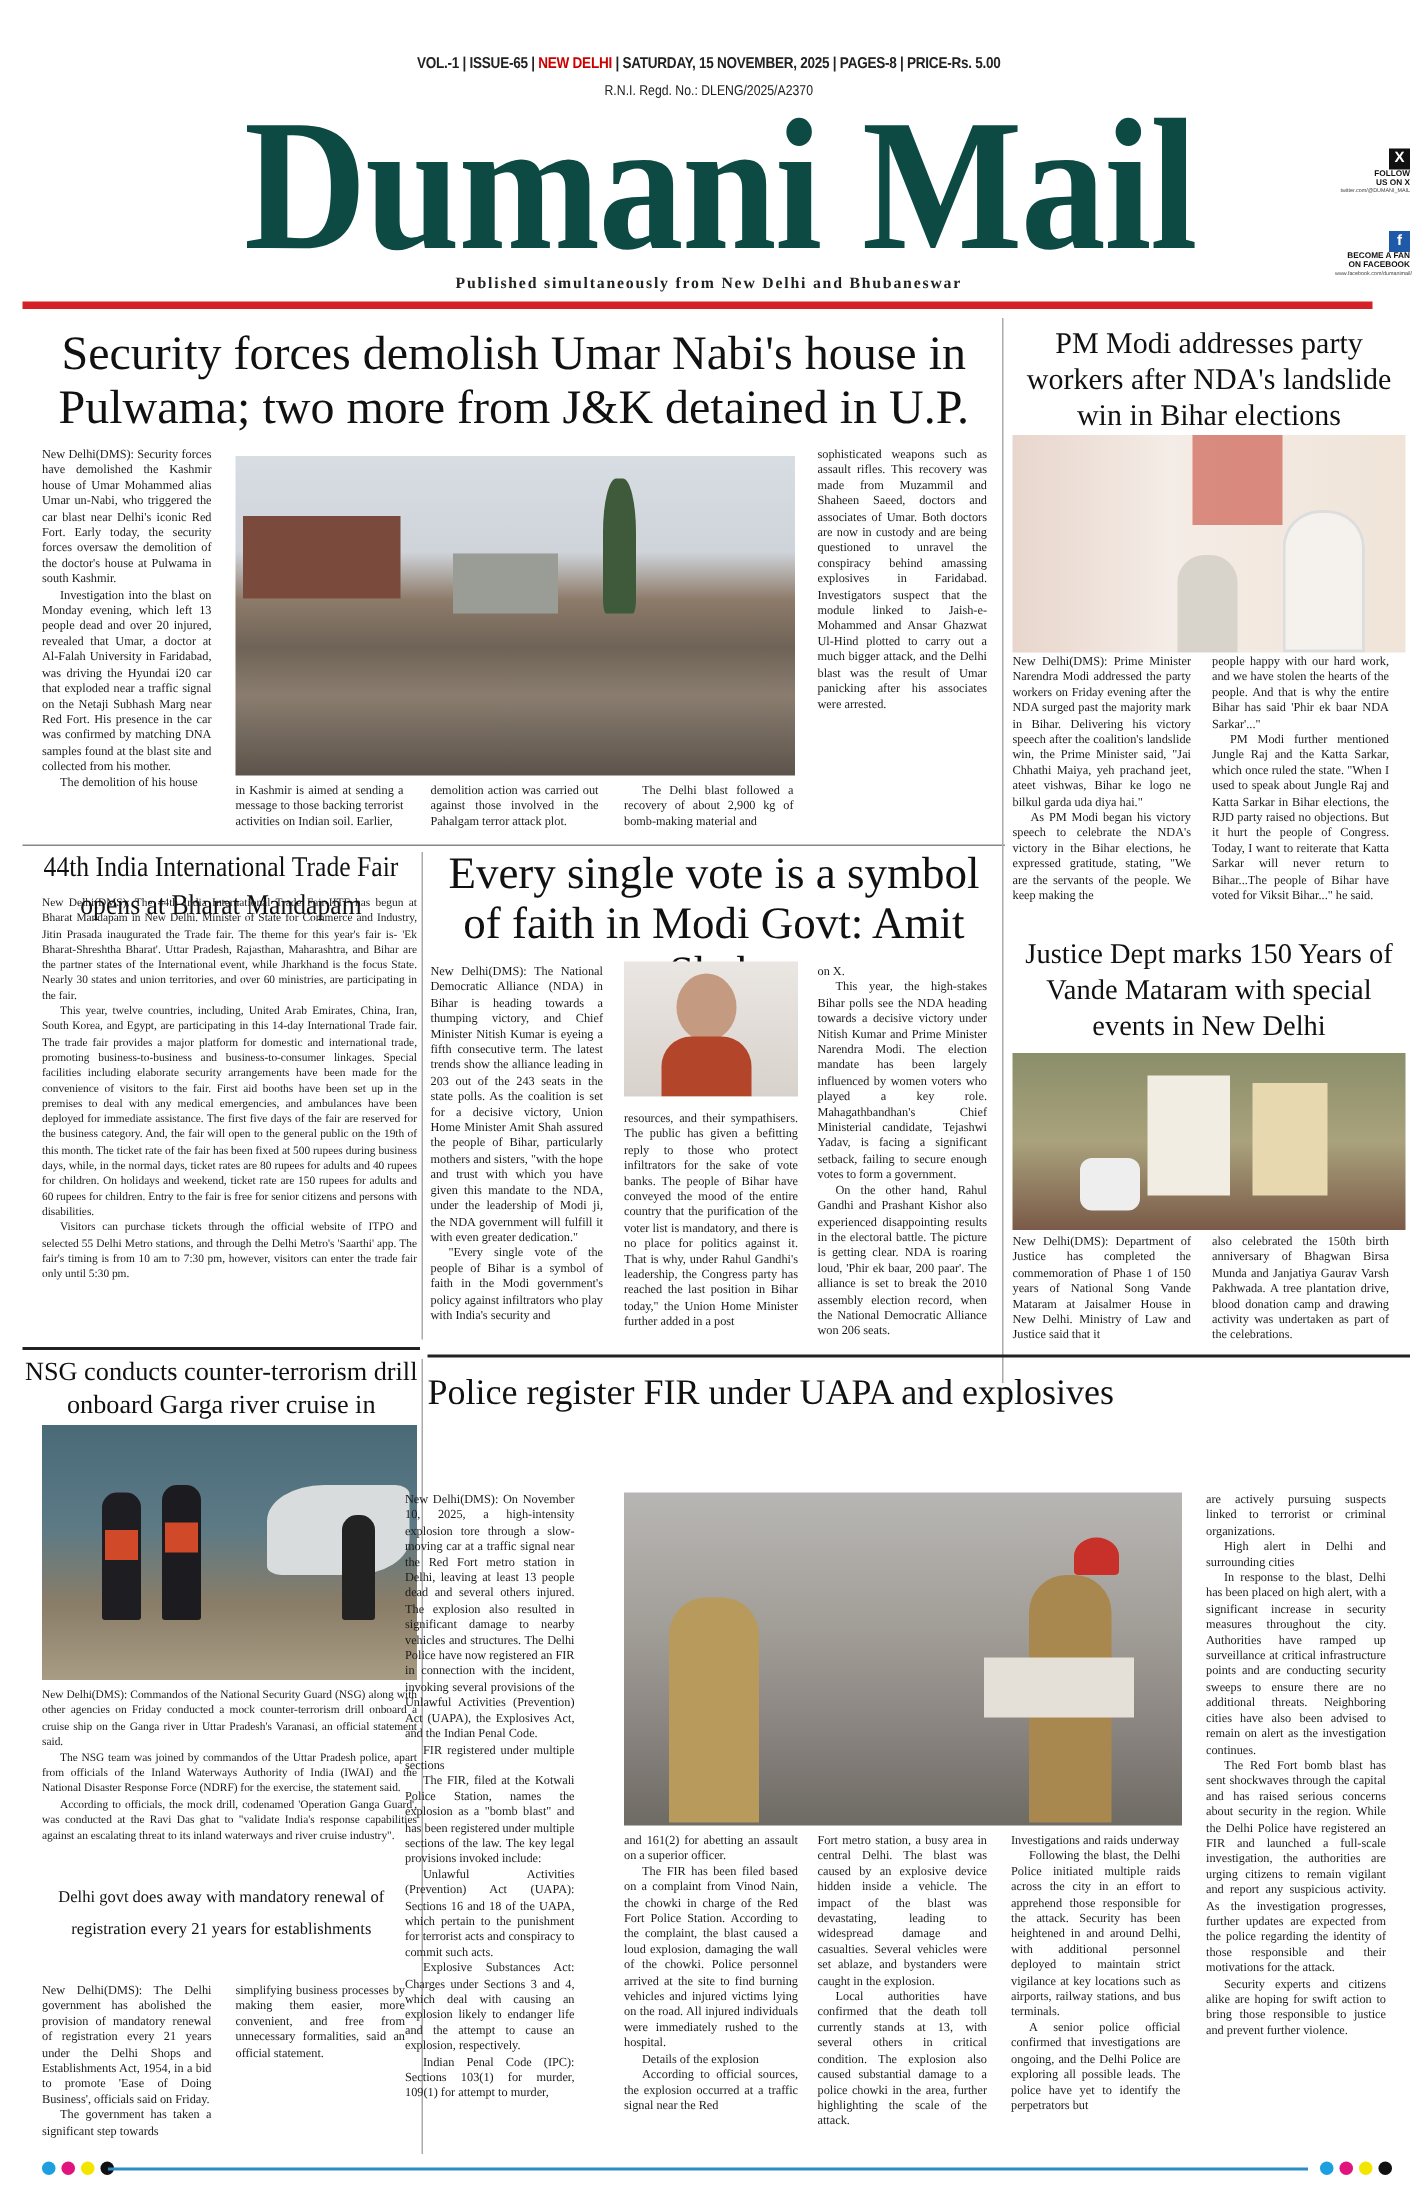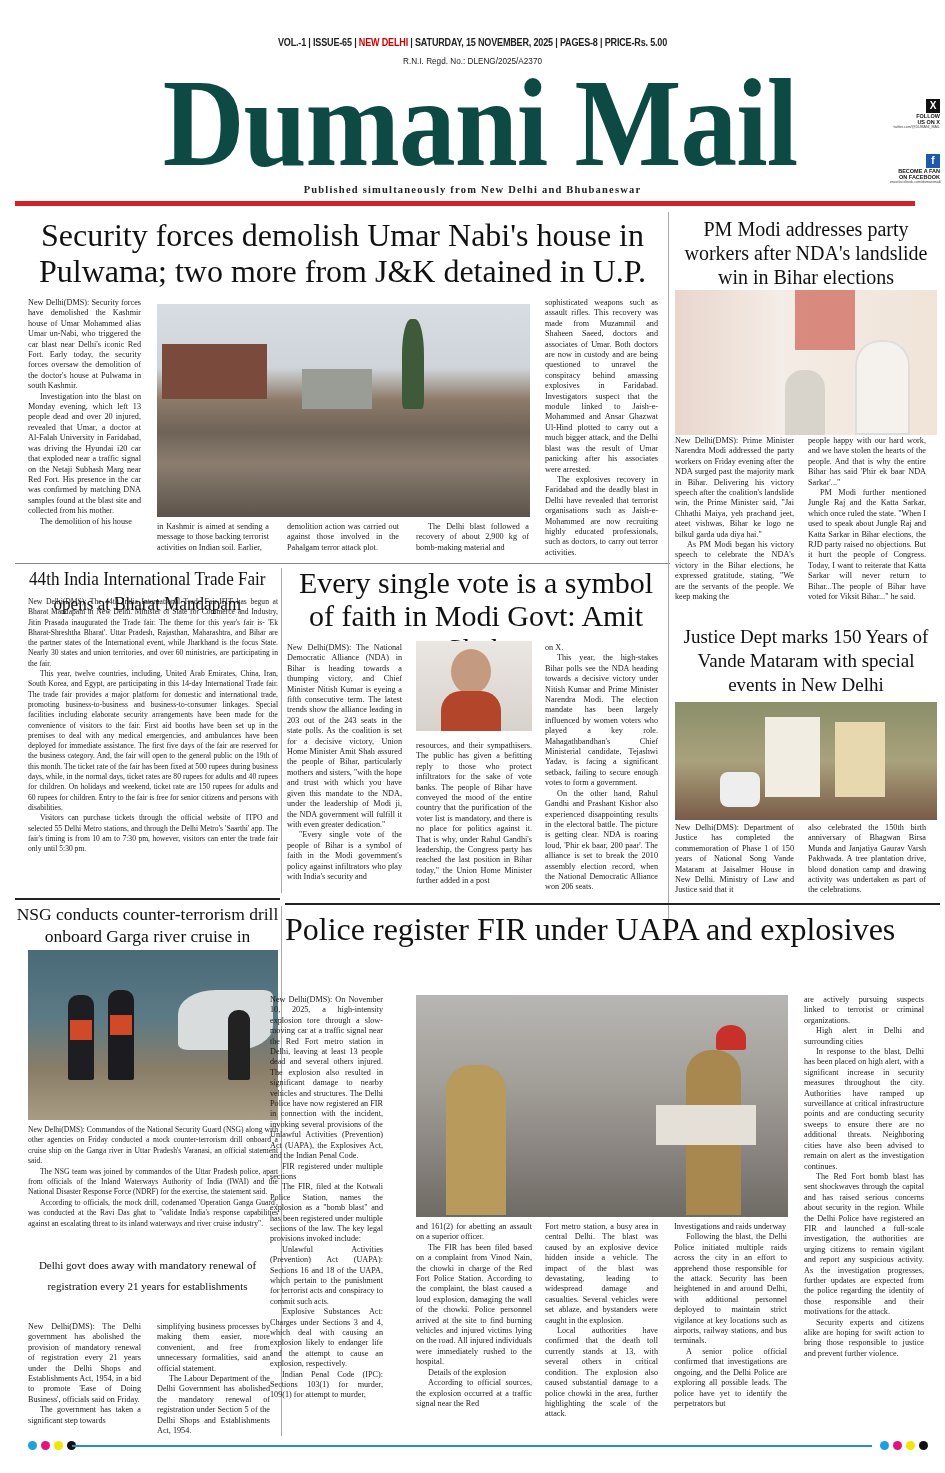--- a/index.html
+++ b/index.html
@@ -66,21 +66,20 @@
   <div style="position:absolute;left:145px;top:65px;width:70px;height:40px;background:#9a9c96"></div>
   <div style="position:absolute;left:245px;top:15px;width:22px;height:90px;background:#3f5a3a;border-radius:40% 40% 10% 10%"></div>
 </div>
 <div class="col body" style="left:157px;top:522px;width:112px">in Kashmir is aimed at sending a message to those backing terrorist activities on Indian soil. Earlier,</div>
 <div class="col body" style="left:287px;top:522px;width:112px">demolition action was carried out against those involved in the Pahalgam terror attack plot.</div>
 <div class="col body" style="left:416px;top:522px;width:113px">
     <p style="text-indent:12px">The Delhi blast followed a recovery of about 2,900 kg of bomb-making material and</p>
   </div>
 <div class="col body" style="left:545px;top:298px;width:113px">
   <p>sophisticated weapons such as assault rifles. This recovery was made from Muzammil and Shaheen Saeed, doctors and associates of Umar. Both doctors are now in custody and are being questioned to unravel the conspiracy behind amassing explosives in Faridabad. Investigators suspect that the module linked to Jaish-e-Mohammed and Ansar Ghazwat Ul-Hind plotted to carry out a much bigger attack, and the Delhi blast was the result of Umar panicking after his associates were arrested.</p>
-  <p>The explosives recovery in Faridabad and the deadly blast in Delhi have revealed that terrorist organisations such as Jaish-e-Mohammed are now recruiting highly educated professionals, such as doctors, to carry out terror activities.</p>
 </div>
 <div class="rule" style="left:15px;top:563px;width:655px;height:1px;background:#888"></div>
 <div class="vrule" style="left:668px;top:212px;height:710px"></div>
 
 <div class="abs headline" style="left:672px;top:217px;width:268px;font-size:20px;line-height:24px">PM Modi addresses party workers after NDA's landslide win in Bihar elections</div>
 <div class="photo" style="left:675px;top:290px;width:262px;height:145px;background:linear-gradient(90deg,#e8d6cc 0%,#f4ece6 40%,#f0e4d8 100%)">
   <div style="position:absolute;left:120px;top:0;width:60px;height:60px;background:#c84a3a;opacity:.6"></div>
   <div style="position:absolute;left:180px;top:50px;width:55px;height:95px;background:#f5f2ee;border-radius:25px 25px 0 0;box-shadow:inset 0 0 0 2px #ddd"></div>
   <div style="position:absolute;left:110px;top:80px;width:40px;height:65px;background:#d8d4cc;border-radius:18px 18px 0 0"></div>
 </div>
@@ -146,25 +145,24 @@
   <p>According to officials, the mock drill, codenamed 'Operation Ganga Guard', was conducted at the Ravi Das ghat to "validate India's response capabilities against an escalating threat to its inland waterways and river cruise industry".</p>
 </div>
 
 <div class="abs headline" style="left:15px;top:1255px;width:265px;font-size:11px;line-height:21px">Delhi govt does away with mandatory renewal of registration every 21 years for establishments</div>
 <div class="col body" style="left:28px;top:1322px;width:113px">
   <p>New Delhi(DMS): The Delhi government has abolished the provision of mandatory renewal of registration every 21 years under the Delhi Shops and Establishments Act, 1954, in a bid to promote 'Ease of Doing Business', officials said on Friday.</p>
   <p>The government has taken a significant step towards</p>
 </div>
 <div class="col body" style="left:157px;top:1322px;width:113px">
   <p style="text-indent:0">simplifying business processes by making them easier, more convenient, and free from unnecessary formalities, said an official statement.</p>
-  <p>The Labour Department of the Delhi Government has abolished the mandatory renewal of registration under Section 5 of the Delhi Shops and Establishments Act, 1954.</p>
 </div>
 <div class="vrule" style="left:281px;top:906px;height:530px"></div>
 
-<div class="abs headline" style="left:285px;top:907px;width:655px;font-size:32px;line-height:44px;text-align:left">
+<div class="abs headline" style="left:285px;top:907px;width:655px;font-size:24px;line-height:44px;text-align:left">
   <div>Police register FIR under UAPA and explosives</div>
 </div>
 <div class="col body" style="left:270px;top:995px;width:113px">
   <p>New Delhi(DMS): On November 10, 2025, a high-intensity explosion tore through a slow-moving car at a traffic signal near the Red Fort metro station in Delhi, leaving at least 13 people dead and several others injured. The explosion also resulted in significant damage to nearby vehicles and structures. The Delhi Police have now registered an FIR in connection with the incident, invoking several provisions of the Unlawful Activities (Prevention) Act (UAPA), the Explosives Act, and the Indian Penal Code.</p>
   <p>FIR registered under multiple sections</p>
   <p>The FIR, filed at the Kotwali Police Station, names the explosion as a "bomb blast" and has been registered under multiple sections of the law. The key legal provisions invoked include:</p>
   <p>Unlawful Activities (Prevention) Act (UAPA): Sections 16 and 18 of the UAPA, which pertain to the punishment for terrorist acts and conspiracy to commit such acts.</p>
   <p>Explosive Substances Act: Charges under Sections 3 and 4, which deal with causing an explosion likely to endanger life and the attempt to cause an explosion, respectively.</p>
   <p>Indian Penal Code (IPC): Sections 103(1) for murder, 109(1) for attempt to murder,</p>
 </div>

